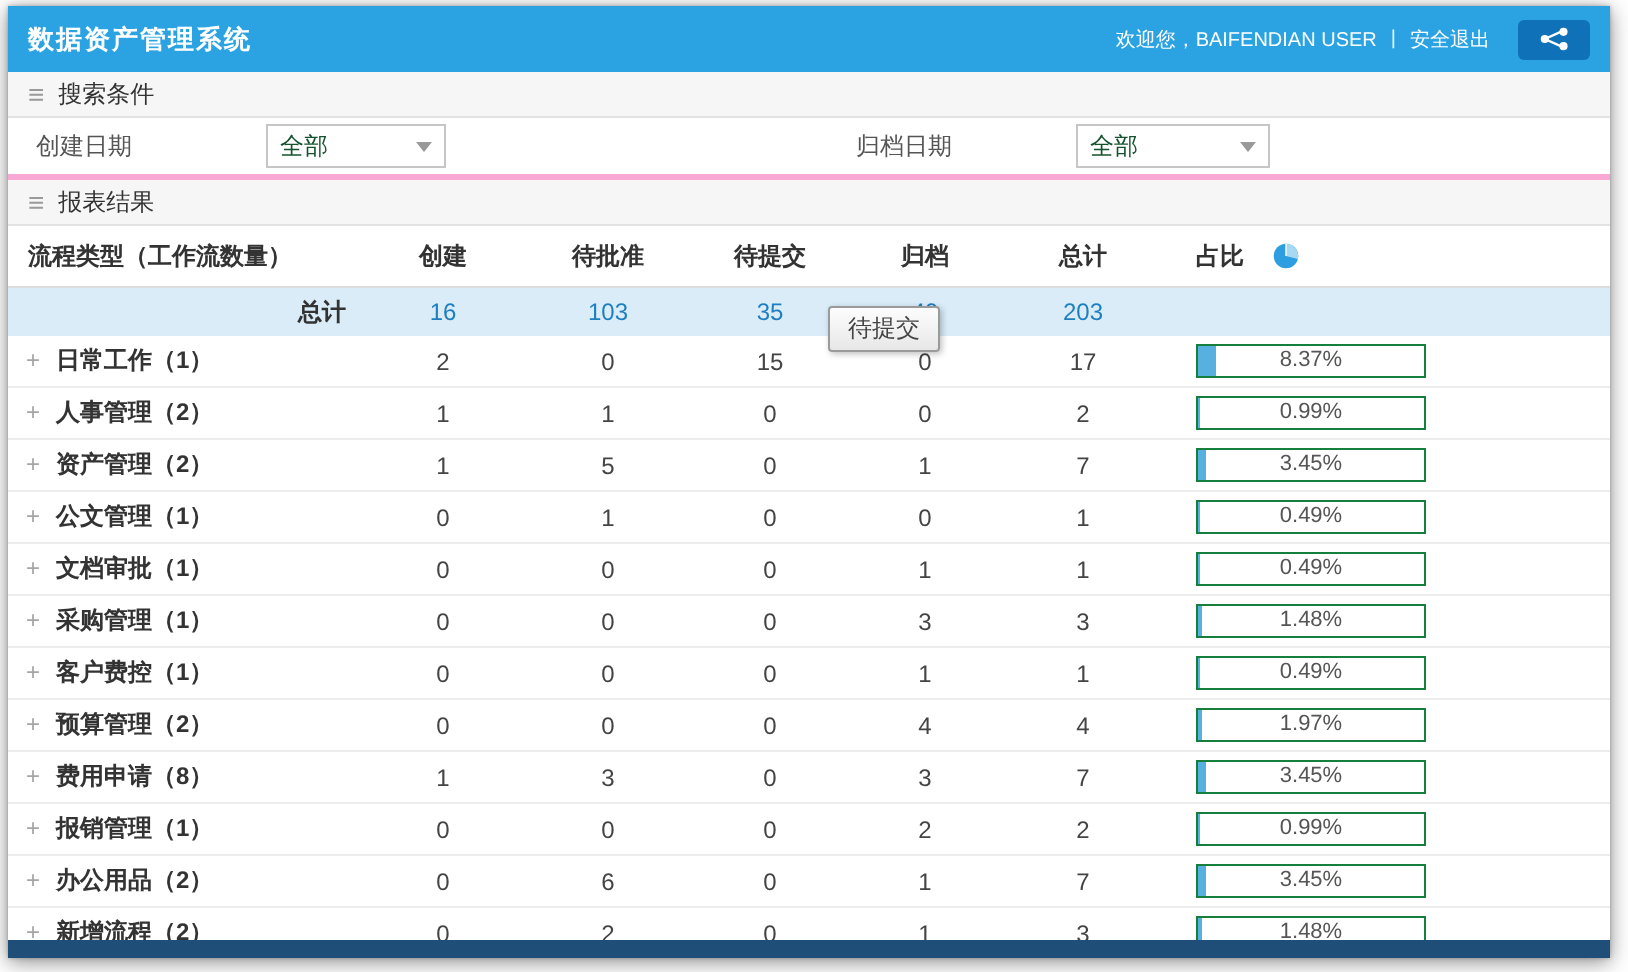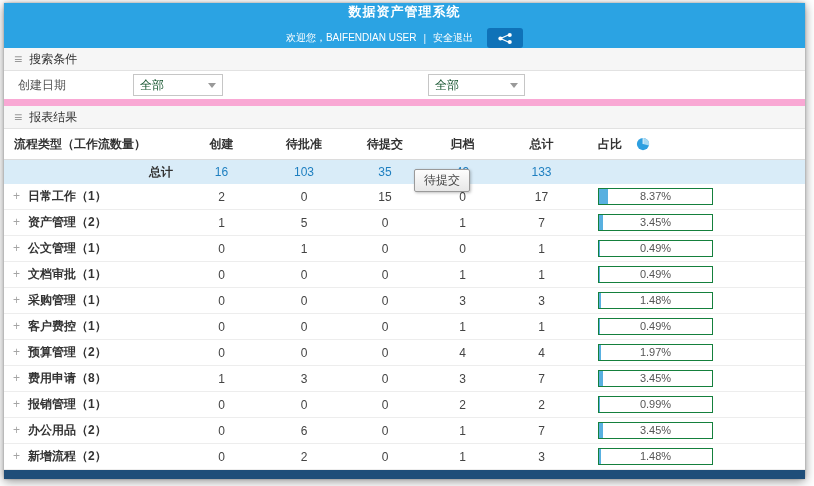--- a/index.html
+++ b/index.html
@@ -8,42 +8,42 @@
     width:814px; height:486px; background:#ffffff; overflow:hidden;
     font-family:"Liberation Sans","DejaVu Sans",sans-serif;
   }
   .window {
     position:absolute; left:4px; top:3px; width:801px; height:476px;
     background:#fff; overflow:hidden;
     box-shadow:0 2px 10px rgba(0,0,0,.45), 0 0 2px rgba(0,0,0,.25);
   }
   
   .topbar {
-    height:45px; background:#2ba3e3; display:flex; align-items:center;
-    justify-content:space-between; padding:0 10px; box-sizing:border-box;flex-direction:column;
+    height:33px; background:#2ba3e3; display:flex; align-items:center;
+    justify-content:space-between; padding:0 10px; box-sizing:border-box;
   }
   .app-title { color:#fff; font-size:13px; font-weight:bold; letter-spacing:1px; }
   .topbar-right { display:flex; align-items:center; color:#fff; font-size:10px;justify-content:center; }
   .topbar-right .sep { margin:0 7px; opacity:.9; }
   .logout { color:#fff; text-decoration:none; cursor:pointer; }
   .welcome { cursor:default; }
   .share-btn {
     width:36px; height:20px; margin-left:14px; background:#0f72b8; border:none;
     border-radius:3px; display:flex; align-items:center; justify-content:center; cursor:pointer;
   }
   
   .section-bar {
     height:22px; background:#f6f6f6; border-bottom:1px solid #e2e2e2;
     display:flex; align-items:center; padding:0 10px; font-size:12px; color:#333;
     cursor:pointer;
   }
   .menu-icon { color:#9a9a9a; font-size:14px; margin-right:7px; line-height:1; }
   
   .filter-row {
-    height:28px; border-bottom:7px solid #f9a8d4; display:flex; align-items:center;
+    height:28px; border-bottom:3px solid #f9a8d4; display:flex; align-items:center;
     font-size:12px; color:#555; background:#fff;
   }
   .filter-group { display:flex; align-items:center; }
   .fg1 { margin-left:14px; }
   .fg1 .flabel { width:115px; }
   .fg2 { margin-left:205px; }
   .fg2 .flabel { width:110px; }
   .select {
     position:relative; height:20px; border:1px solid #c6c6c6; background:#fff;
     display:flex; align-items:center; justify-content:space-between;
@@ -118,20 +118,21 @@
 
   <div class="filter-row">
     <div class="filter-group fg1">
       <span class="flabel">创建日期</span>
       <div class="select sel1">
         <span>全部</span>
         <span class="chevron"></span>
       </div>
     </div>
     <div class="filter-group fg2">
+      <span class="flabel">归档日期</span>
       <div class="select sel2">
         <span>全部</span>
         <span class="chevron"></span>
       </div>
     </div>
   </div>
 
   <div class="section-bar">
     <span class="menu-icon">≡</span>
     <span>报表结果</span>
@@ -170,38 +171,52 @@
           </th>
         </tr>
       </thead>
       <tbody id="table-rows">
         <tr class="summary-row">
           <td class="c-name sum-label">总计</td>
           <td class="sum-val">16</td>
           <td class="sum-val">103</td>
           <td class="sum-val">35</td>
           <td class="sum-val">49</td>
-          <td class="sum-val">133</td>
+          <td class="sum-val">203</td>
           <td></td>
         </tr>
       <tr class="data-row">
             <td class="c-name"><span class="plus">+</span><span>日常工作（1）</span></td>
             <td class="c-num">2</td>
             <td class="c-num">0</td>
             <td class="c-num">15</td>
             <td class="c-num">0</td>
             <td class="c-num">17</td>
             <td class="c-bar">
               <div class="bar">
                 <div class="bar-fill" style="width:8.37%"></div>
                 <span class="bar-text">8.37%</span>
               </div>
             </td>
           </tr>
           <tr class="data-row">
+            <td class="c-name"><span class="plus">+</span><span>人事管理（2）</span></td>
+            <td class="c-num">1</td>
+            <td class="c-num">1</td>
+            <td class="c-num">0</td>
+            <td class="c-num">0</td>
+            <td class="c-num">2</td>
+            <td class="c-bar">
+              <div class="bar">
+                <div class="bar-fill" style="width:0.99%"></div>
+                <span class="bar-text">0.99%</span>
+              </div>
+            </td>
+          </tr>
+          <tr class="data-row">
             <td class="c-name"><span class="plus">+</span><span>资产管理（2）</span></td>
             <td class="c-num">1</td>
             <td class="c-num">5</td>
             <td class="c-num">0</td>
             <td class="c-num">1</td>
             <td class="c-num">7</td>
             <td class="c-bar">
               <div class="bar">
                 <div class="bar-fill" style="width:3.45%"></div>
                 <span class="bar-text">3.45%</span>

